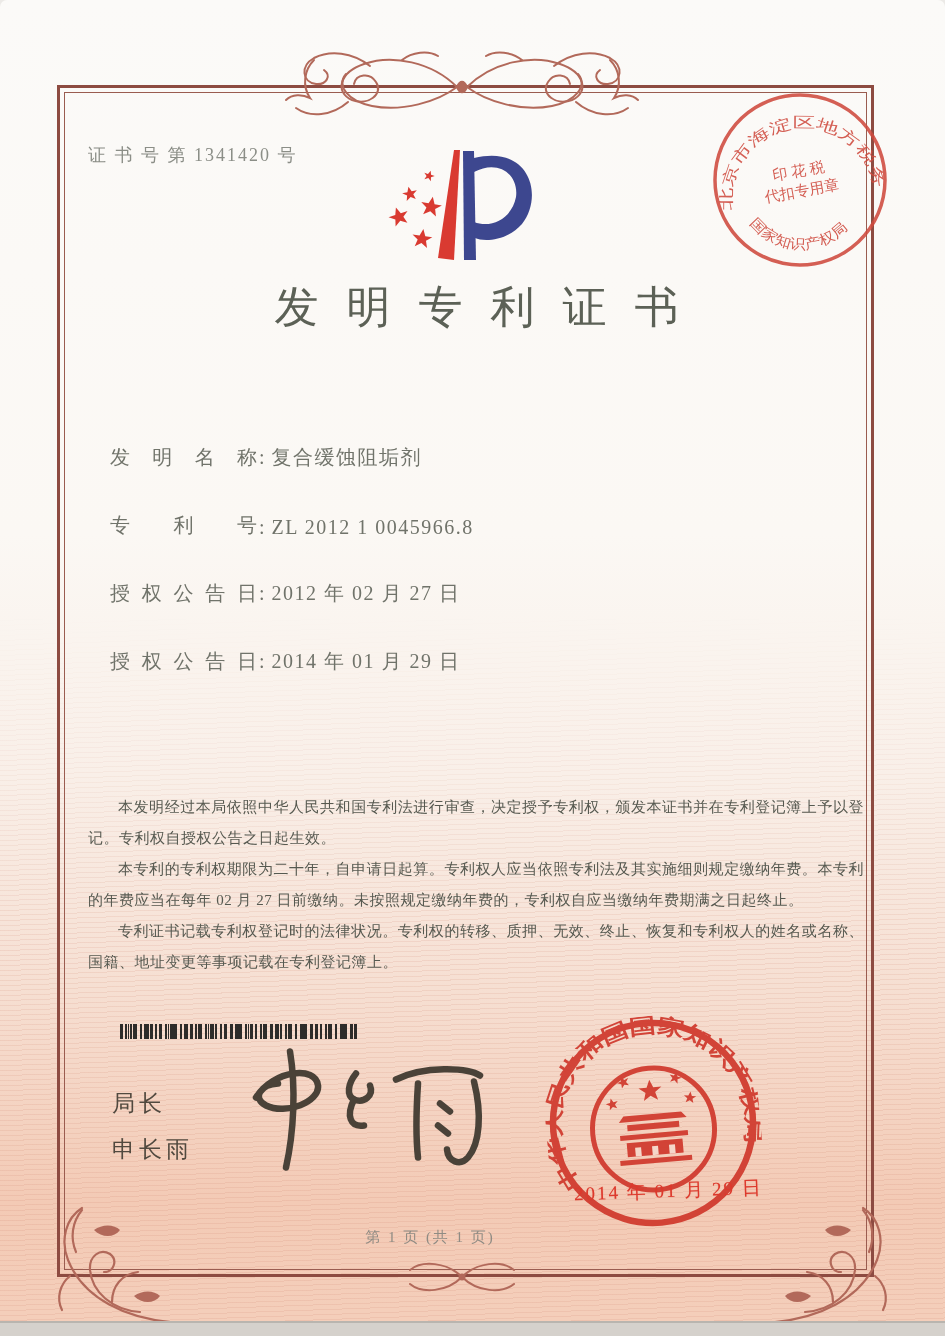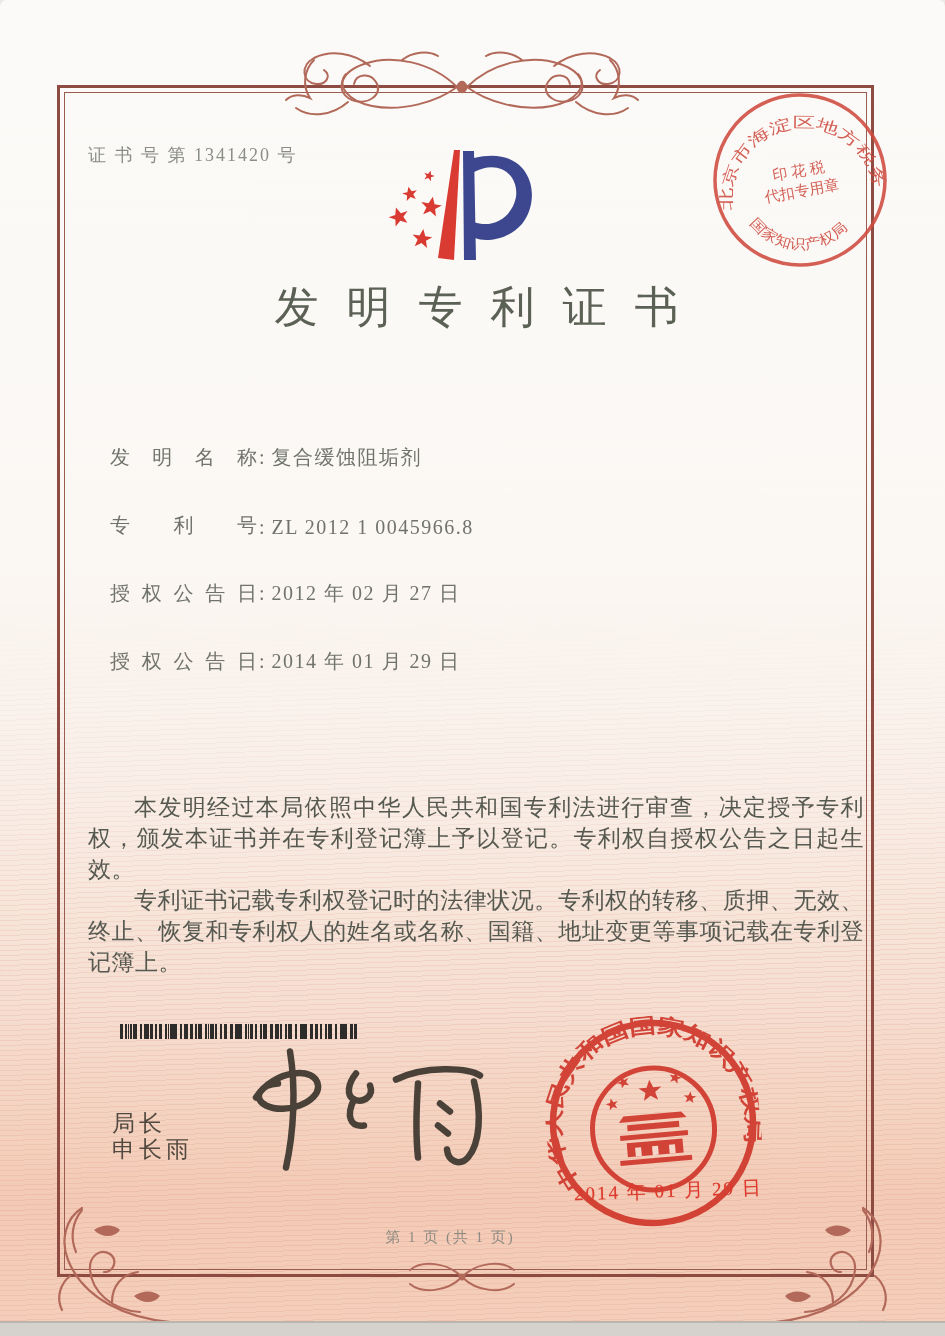--- a/index.html
+++ b/index.html
@@ -50,52 +50,51 @@
     color:#5c6156;
     font-family:"Liberation Serif","DejaVu Serif",serif;
   }
   .fields{position:absolute;left:110px;top:400px;width:660px;}
   .field-row{margin-bottom:43px;font-size:20px;color:#70736a;height:24px;letter-spacing:1px;margin-top:44px;}
   .flabel{display:inline-block;width:148px;text-align:justify;text-align-last:justify;vertical-align:bottom;}
   .fcolon{display:inline-block;margin:0 6px 0 1px;}
   .fvalue{letter-spacing:1.5px;}
   .paragraphs{
     position:absolute;left:88px;top:792px;width:776px;
-    font-size:23px;line-height:31px;color:#565950;
+    font-size:15px;line-height:31px;color:#565950;
     text-align:justify;letter-spacing:0.5px;
   }
   .paragraphs p{margin:0;text-indent:2em;}
   .barcode{
     position:absolute;left:120px;top:1024px;width:237px;height:15px;
     background:
       repeating-linear-gradient(90deg,#2e2c2a 0 2px,transparent 2px 5px),
       repeating-linear-gradient(90deg,#2e2c2a 0 1px,transparent 1px 8px),
       repeating-linear-gradient(90deg,#2e2c2a 0 3px,transparent 3px 13px);
   }
   .director-title{
     position:absolute;left:112px;top:1088px;
     font-size:23px;color:#51493f;letter-spacing:4px;
     font-family:"Liberation Sans","DejaVu Sans",sans-serif;
-    margin-top:20px;
   }
   .director-name{
     position:absolute;left:112px;top:1134px;
     font-size:23px;color:#51493f;letter-spacing:4px;
     font-family:Liberation Sans, sans-serif;
   }
   .signature{position:absolute;left:228px;top:1038px;width:270px;height:138px;}
   .sipo-seal{position:absolute;left:546px;top:1016px;width:214px;height:214px;transform:rotate(-5deg);opacity:.92;}
   .seal-date{
     position:absolute;left:574px;top:1178px;
     font-size:19px;color:#dd392c;letter-spacing:2px;transform:rotate(-2deg);
     text-shadow:0 0 1px rgba(221,57,44,.4);
   }
   .footer{
     position:absolute;left:0;top:1228px;width:860px;text-align:center;
-    font-size:15px;color:#8f8b83;letter-spacing:2px;padding-left:20px;
+    font-size:15px;color:#8f8b83;letter-spacing:2px;
   }
   .seal-text{font-family:"Liberation Serif","DejaVu Serif",serif;}
 </style>
 </head>
 <body>
 
 <div class="paper">
   <div class="wavy-overlay"></div>
 
   <div class="frame-outer">
@@ -193,20 +192,21 @@
     <div class="field-row">
       <span class="flabel">授权公告日</span><span class="fcolon">:</span><span class="fvalue">2012 年 02 月 27 日</span>
     </div>
     <div class="field-row">
       <span class="flabel">授权公告日</span><span class="fcolon">:</span><span class="fvalue">2014 年 01 月 29 日</span>
     </div>
   </div>
 
   <div class="paragraphs">
     <p>本发明经过本局依照中华人民共和国专利法进行审查，决定授予专利权，颁发本证书并在专利登记簿上予以登记。专利权自授权公告之日起生效。</p>
+    <p>本专利的专利权期限为二十年，自申请日起算。专利权人应当依照专利法及其实施细则规定缴纳年费。本专利的年费应当在每年 02 月 27 日前缴纳。未按照规定缴纳年费的，专利权自应当缴纳年费期满之日起终止。</p>
     <p>专利证书记载专利权登记时的法律状况。专利权的转移、质押、无效、终止、恢复和专利权人的姓名或名称、国籍、地址变更等事项记载在专利登记簿上。</p>
   </div>
 
   <div class="barcode"></div>
 
   <div class="director-title">局长</div>
   <div class="director-name">申长雨</div>
 
   <svg class="signature" viewBox="0 0 270 135">
     <g stroke="#4a4238" fill="none" stroke-width="6.5" stroke-linecap="round" stroke-linejoin="round">

